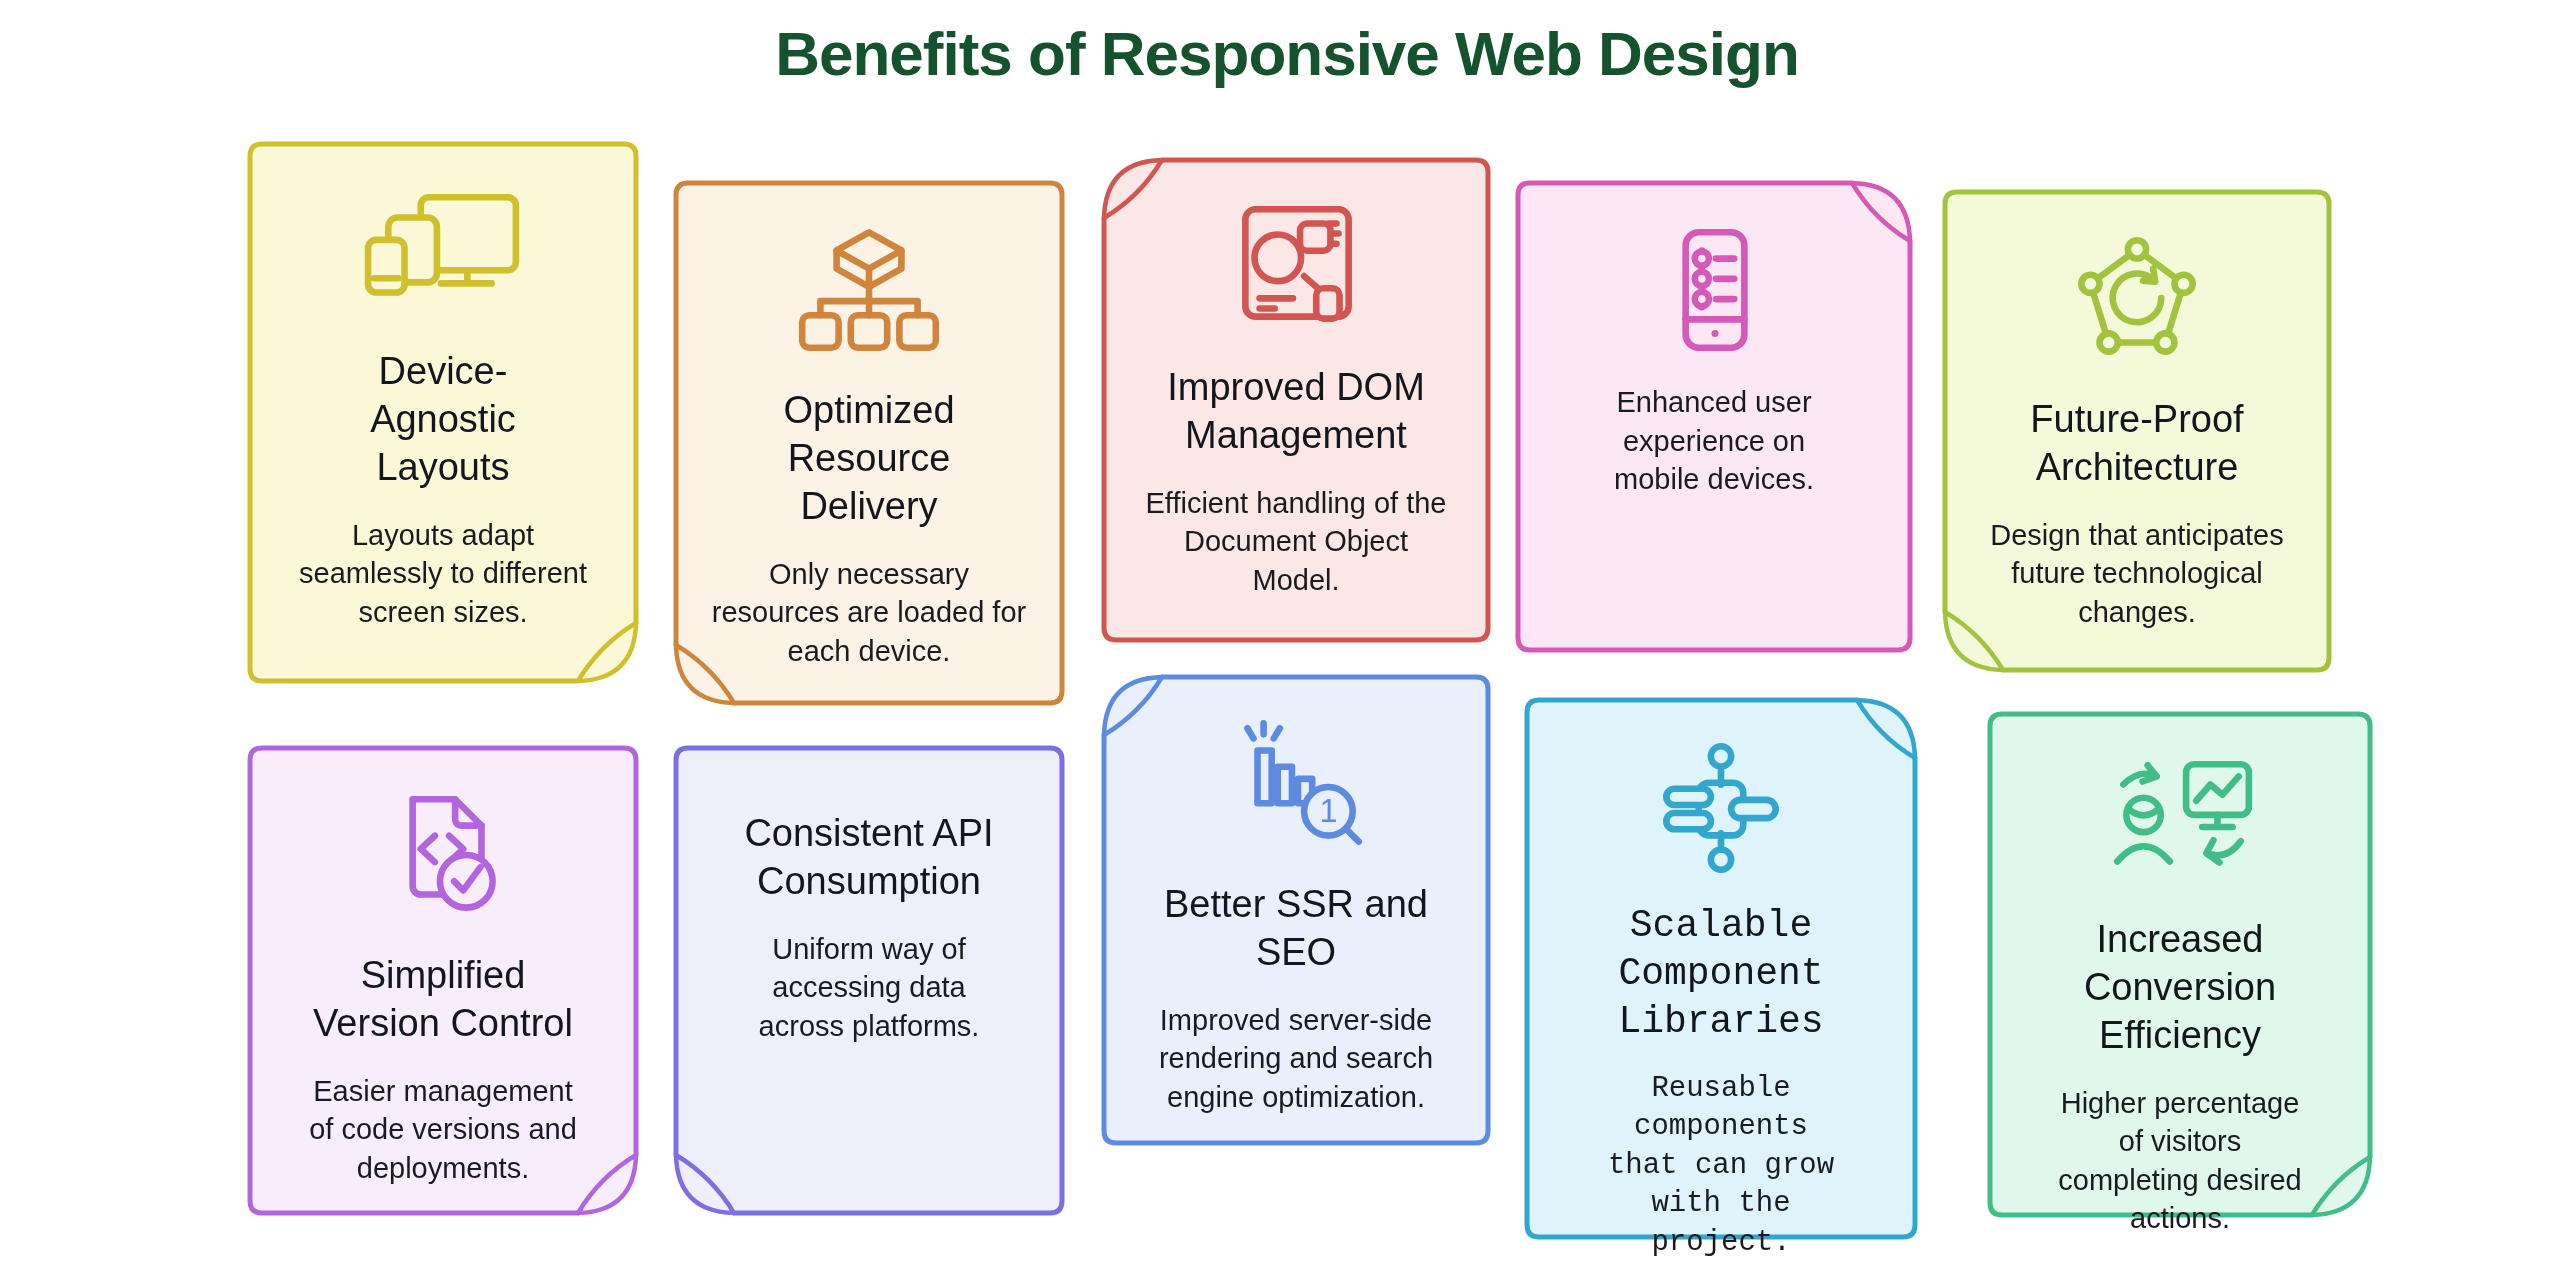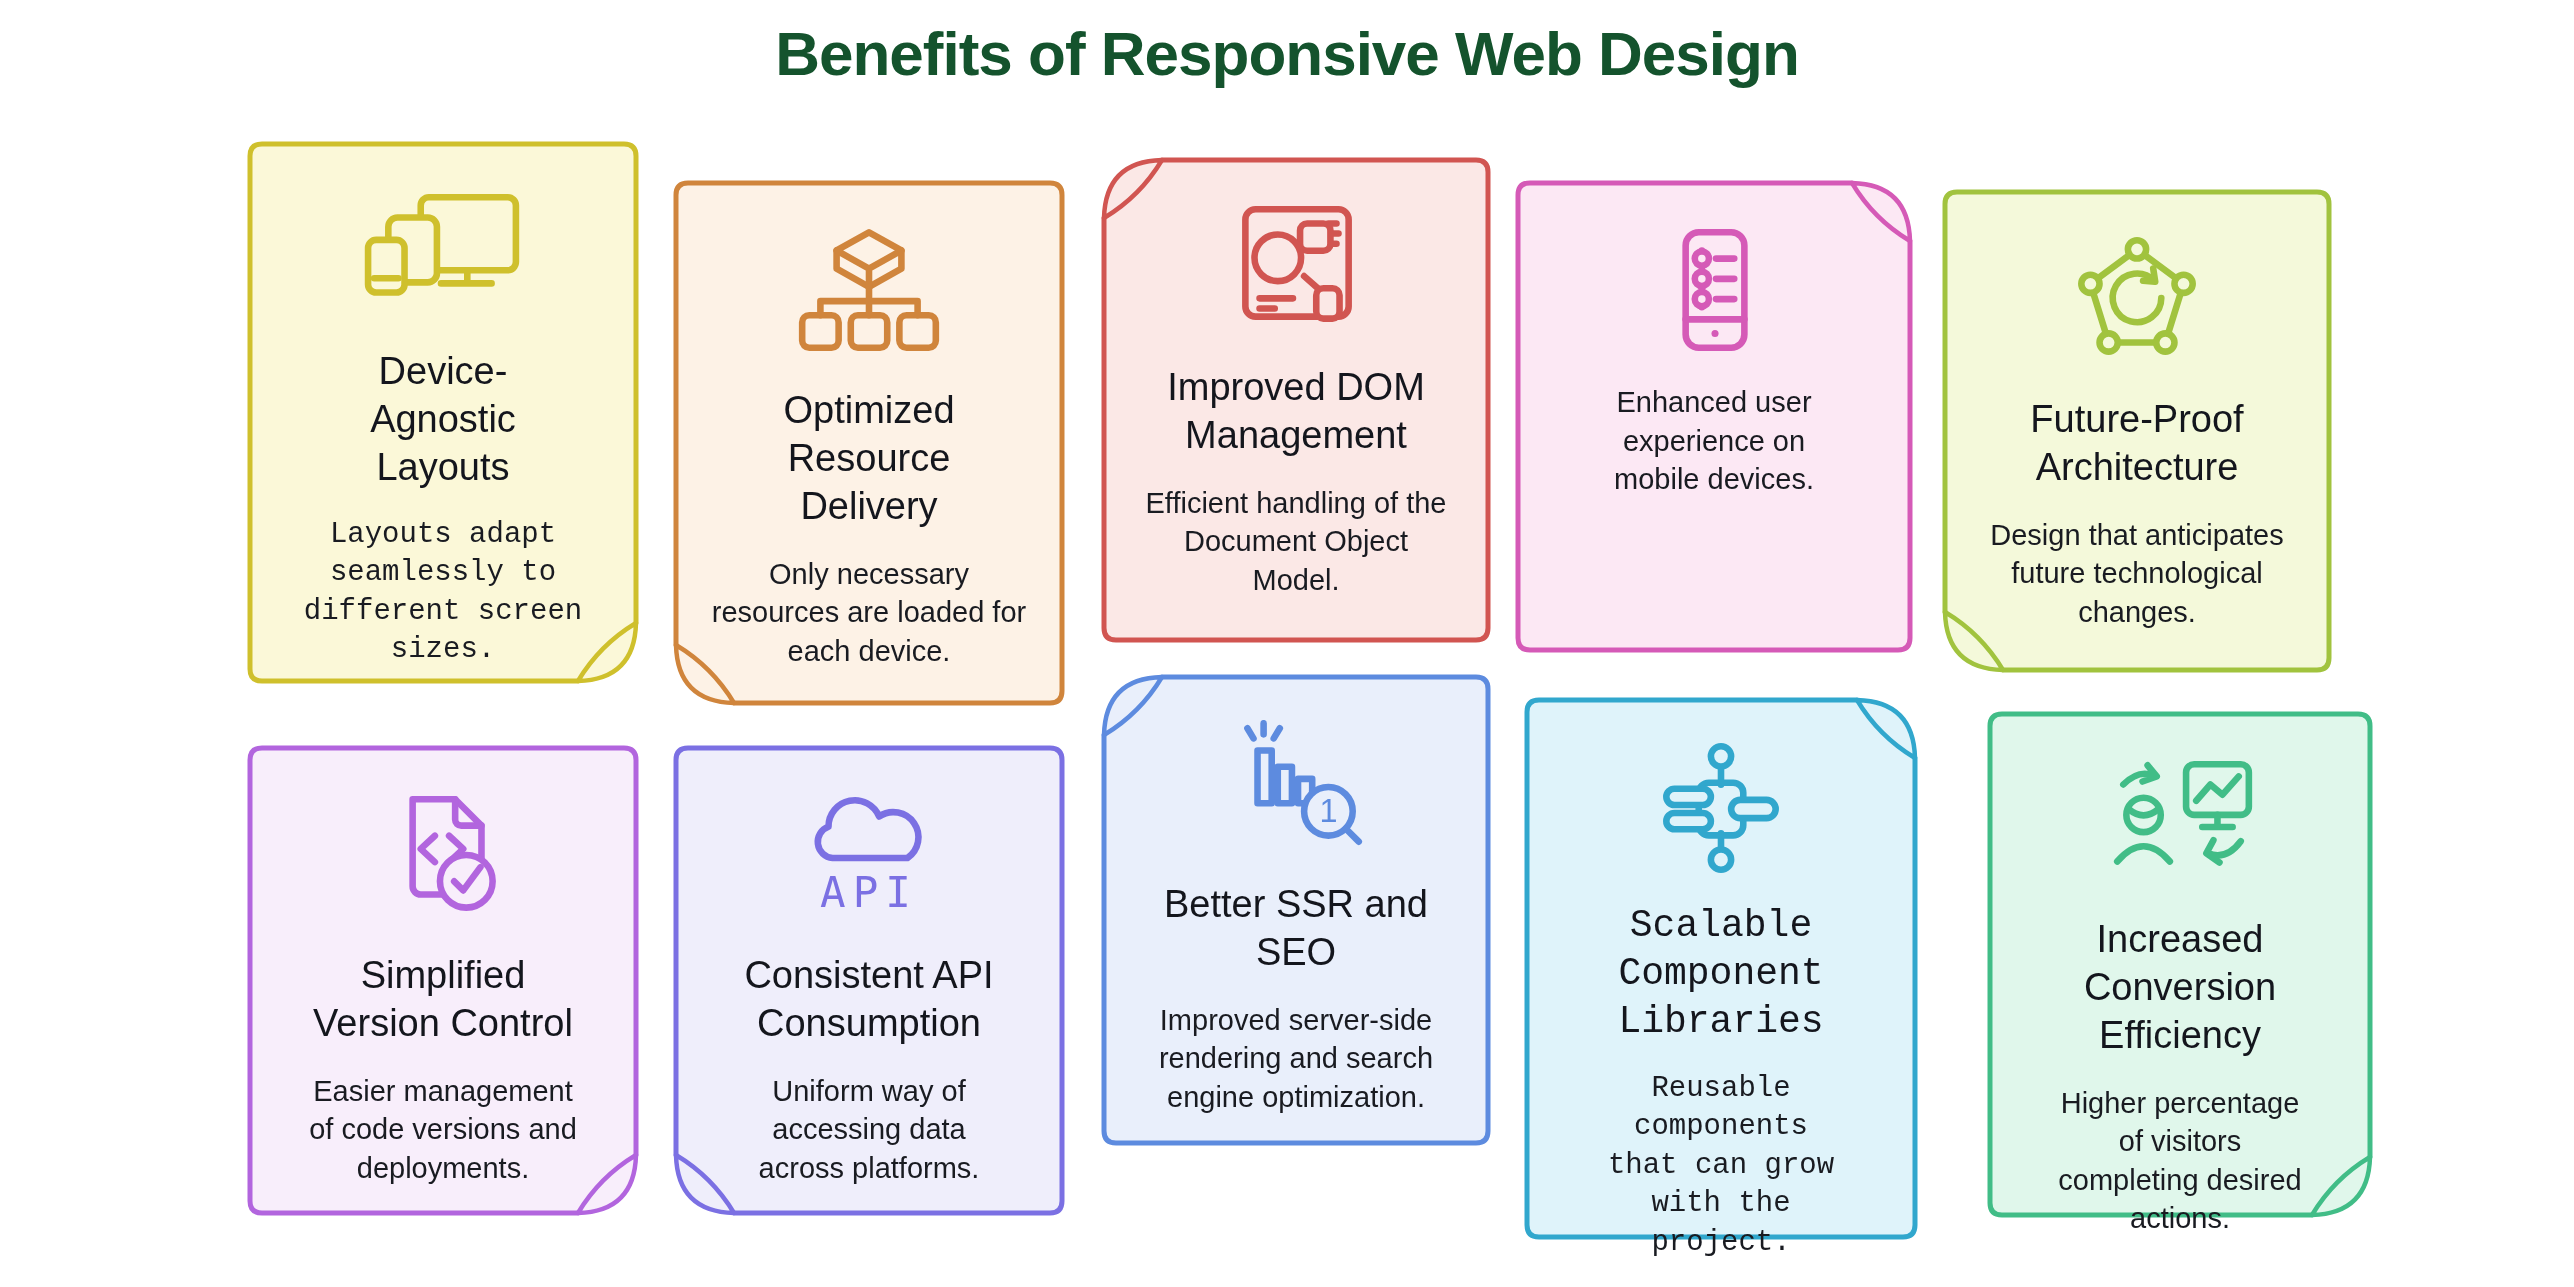--- a/index.html
+++ b/index.html
@@ -43,21 +43,21 @@
   .c3{left:1104px;top:160px;width:384px;height:480px;}
   .c4{left:1518px;top:183px;width:392px;height:467px;}
   .c5{left:1945px;top:192px;width:384px;height:478px;}
   .c6{left:250px;top:748px;width:386px;height:465px;}
   .c7{left:676px;top:748px;width:386px;height:465px;}
   .c8{left:1104px;top:677px;width:384px;height:466px;}
   .c9{left:1527px;top:700px;width:388px;height:537px;font-family:Liberation Mono, monospace;}
   .c10{left:1990px;top:714px;width:380px;height:501px;}
   
   .c1 .card-title{max-width:252px;}
-  .c1 .card-desc{max-width:295px;font-family:Liberation Mono, monospace;}
+  .c1 .card-desc{max-width:295px;}
   .c4 .card-desc{max-width:265px;}
   .c6 .card-desc{max-width:278px;}
   .c7 .card-desc{max-width:285px;}
   .c9 .card-desc{max-width:255px;}
   .c10 .card-desc{max-width:265px;}
   .c3 .card-desc{max-width:302px;}
 </style>
 </head>
 <body style="background: rgb(255, 255, 255);">
 
@@ -191,26 +191,20 @@
       <p class="card-desc">Easier management of code versions and deployments.</p>
     </div>
   </article>
 
   <article class="card c7" style="--accent: #7b70e3; --bg: #efeefb;">
     <svg class="note" aria-hidden="true" viewBox="-16 -16 418 497" style="width: 418px; height: 497px; left: -16px; top: -16px;">
         <path d="M 12,0 H 374 Q 386,0 386,12 V 453 Q 386,465 374,465 H 58 Q 17.4,447.6 0,407 V 12 Q 0,0 12,0 Z" fill="#efeefb" stroke="#7b70e3" stroke-width="5" stroke-linejoin="round"></path>
         <path d="M 0,407 Q 1.4500000000000028,463.55 58,465 Q 36.25,428.75 0,407 Z" fill="#efeefb" stroke="#7b70e3" stroke-width="4.5" stroke-linejoin="round"></path>
       </svg>
     <div class="content">
-      <div class="icon">
-        <svg viewBox="0 0 160 130" aria-hidden="true">
-          <path d="M118,66 H44 a16,16 0 0 1 -4,-31 a26,26 0 0 1 50,-10 a19,19 0 0 1 28,41 z"></path>
-          <text x="80" y="114" text-anchor="middle" font-size="42" letter-spacing="7" font-family="'DejaVu Sans Mono', monospace">API</text>
-        </svg>
-      </div>
       <h2 class="card-title">Consistent API Consumption</h2>
       <p class="card-desc">Uniform way of accessing data across platforms.</p>
     </div>
   </article>
 
   <article class="card c8" style="--accent: #5d8bdf; --bg: #e9effb;">
     <svg class="note" aria-hidden="true" viewBox="-16 -16 416 498" style="width: 416px; height: 498px; left: -16px; top: -16px;">
         <path d="M 58,0 H 372 Q 384,0 384,12 V 454 Q 384,466 372,466 H 12 Q 0,466 0,454 V 58 Q 17.4,17.4 58,0 Z" fill="#e9effb" stroke="#5d8bdf" stroke-width="5" stroke-linejoin="round"></path>
         <path d="M 0,58 Q 1.4500000000000028,1.4500000000000028 58,0 Q 36.25,36.25 0,58 Z" fill="#e9effb" stroke="#5d8bdf" stroke-width="4.5" stroke-linejoin="round"></path>
       </svg>

